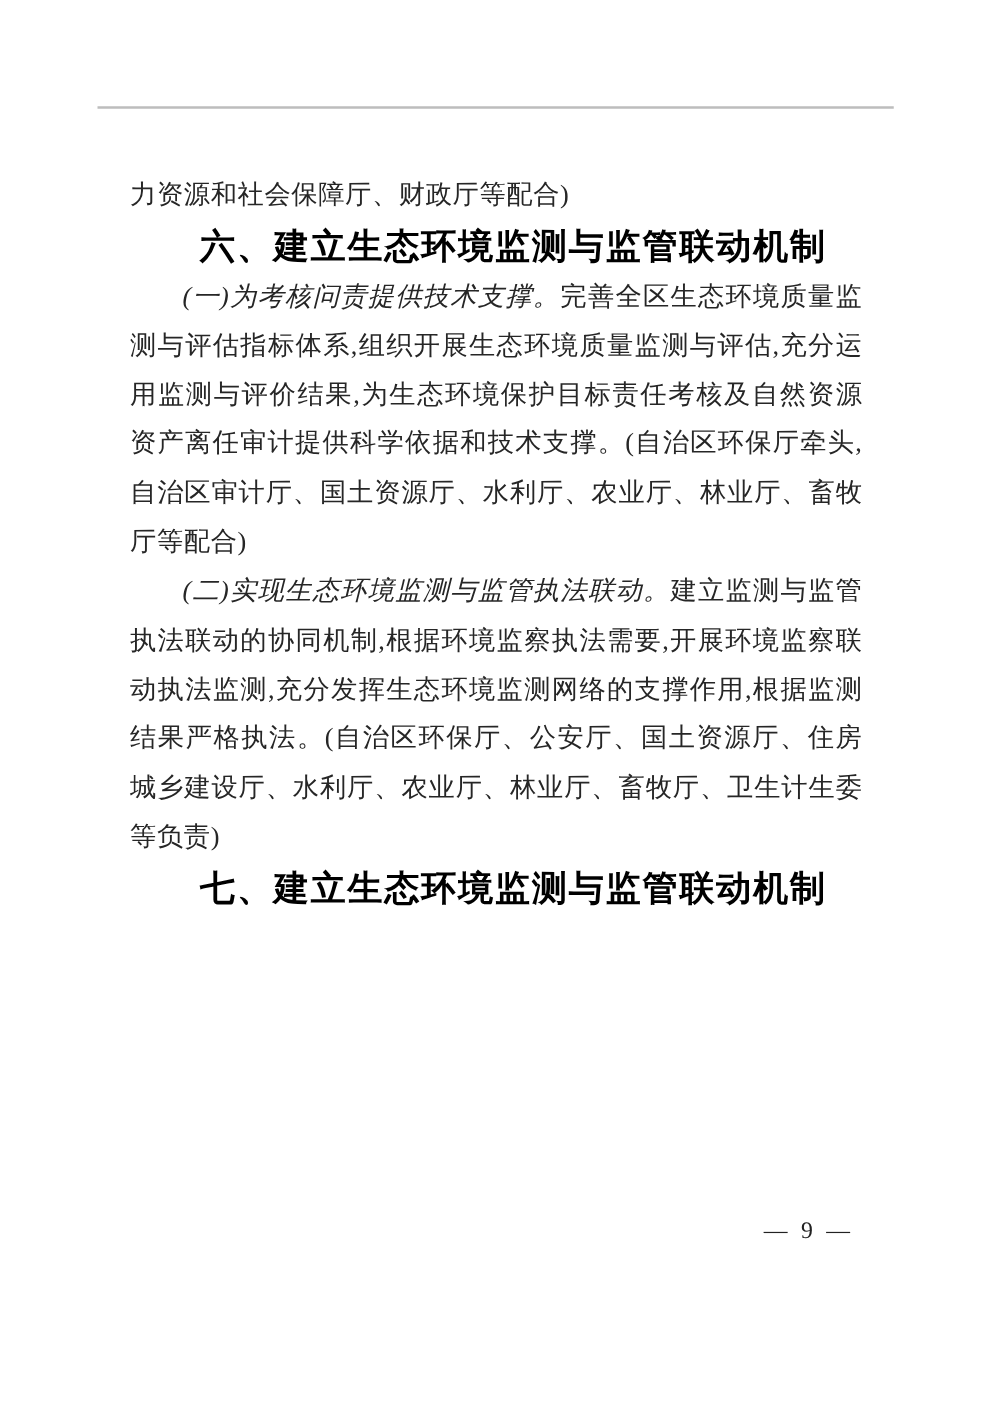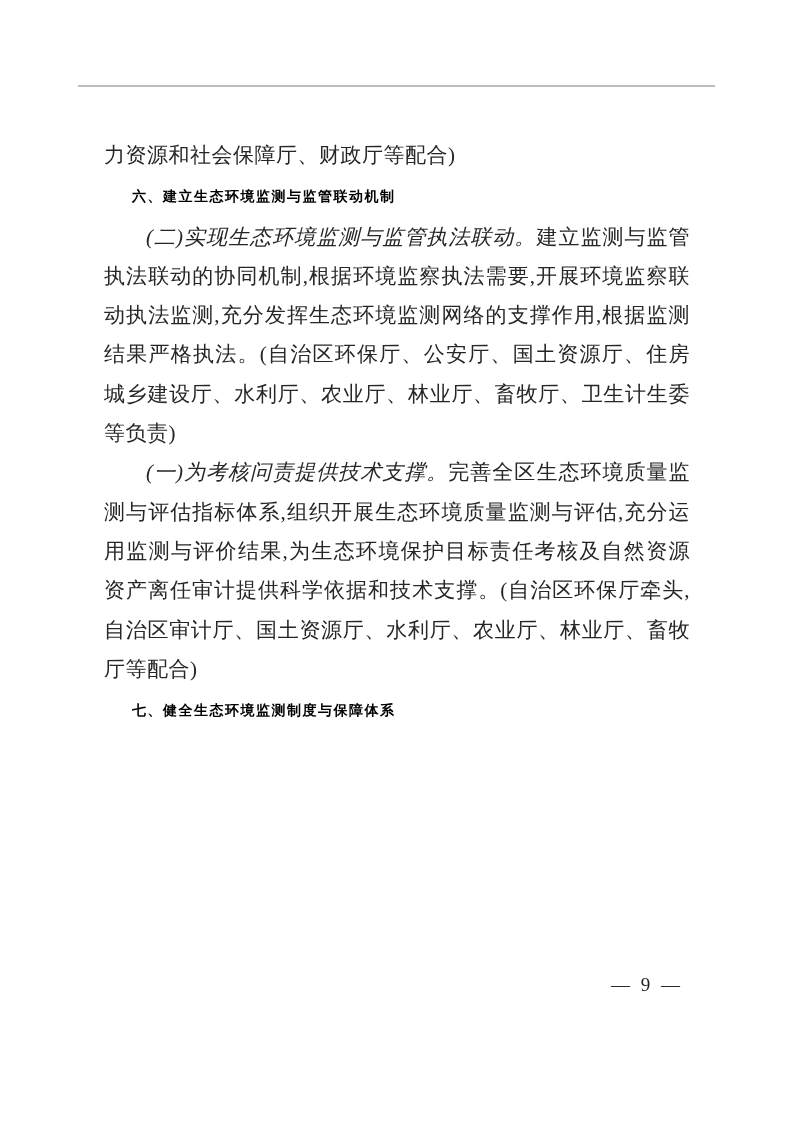--- a/index.html
+++ b/index.html
@@ -29,21 +29,21 @@
     width: 586px;
     font-size: 21px;
     line-height: 39.3px;
     text-align: justify;
     letter-spacing: 0.5px;
     margin-top: 22px;
   }
   p.cont-line { text-indent: 0; }
   p.para { text-indent: 2em; }
   h2.sec {
-    font-size: 14px;
+    font-size: 28px;
     line-height: 39.3px;
     text-indent: 2em;
     font-weight: 700;
     color: #000000;
     letter-spacing: 1.5px;
     font-family: "Liberation Sans", "DejaVu Sans", sans-serif;
     margin: 2px 0 1px 0;
     text-align: left;
   }
   .lead { font-style: italic; }
@@ -63,25 +63,25 @@
 <div class="page">
 
   <div class="header-rule"></div>
 
   <div class="content">
 
     <p class="cont-line">力资源和社会保障厅、财政厅等配合)</p>
 
     <h2 class="sec">六、建立生态环境监测与监管联动机制</h2>
 
+    <p class="para"><span class="lead">(一)为考核问责提供技术支撑。</span><span>完善全区生态环境质量监测与评估指标体系,组织开展生态环境质量监测与评估,充分运用监测与评价结果,为生态环境保护目标责任考核及自然资源资产离任审计提供科学依据和技术支撑。(自治区环保厅牵头,自治区审计厅、国土资源厅、水利厅、农业厅、林业厅、畜牧厅等配合)</span></p>
+
     <p class="para"><span class="lead">(二)实现生态环境监测与监管执法联动。</span><span>建立监测与监管执法联动的协同机制,根据环境监察执法需要,开展环境监察联动执法监测,充分发挥生态环境监测网络的支撑作用,根据监测结果严格执法。(自治区环保厅、公安厅、国土资源厅、住房城乡建设厅、水利厅、农业厅、林业厅、畜牧厅、卫生计生委等负责)</span></p>
 
-    <p class="para"><span class="lead">(一)为考核问责提供技术支撑。</span><span>完善全区生态环境质量监测与评估指标体系,组织开展生态环境质量监测与评估,充分运用监测与评价结果,为生态环境保护目标责任考核及自然资源资产离任审计提供科学依据和技术支撑。(自治区环保厅牵头,自治区审计厅、国土资源厅、水利厅、农业厅、林业厅、畜牧厅等配合)</span></p>
 
-
-    <h2 class="sec">七、健全生态环境监测制度与保障体系</h2>
+    <h2 class="sec">七、建立生态环境监测与监管联动机制</h2>
 
 
   </div>
 
   <div class="page-number">— 9 —</div>
 
 </div>
 
 </body></html>

